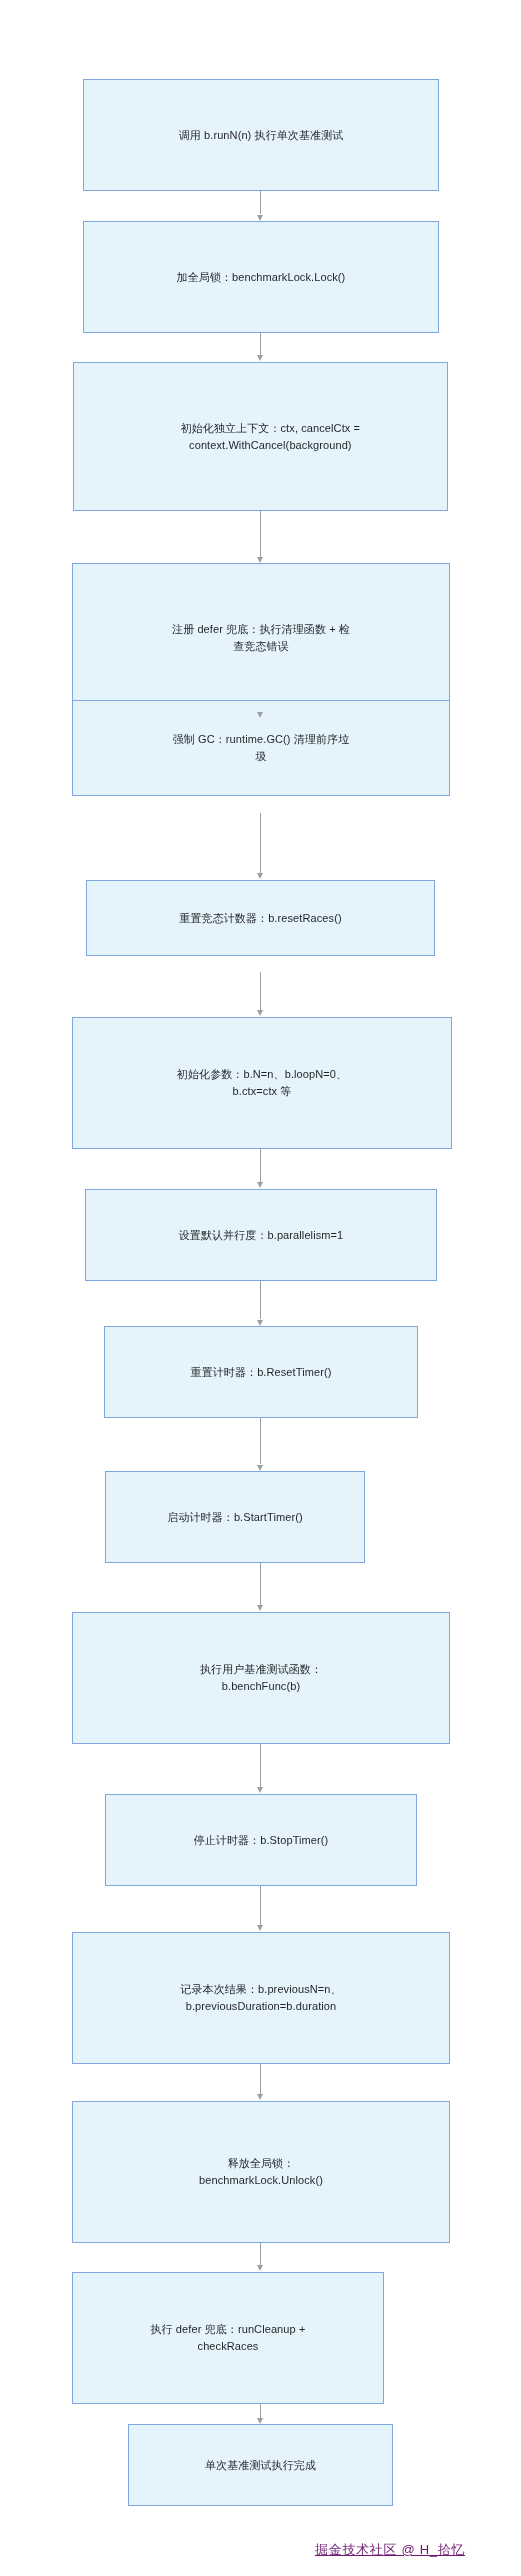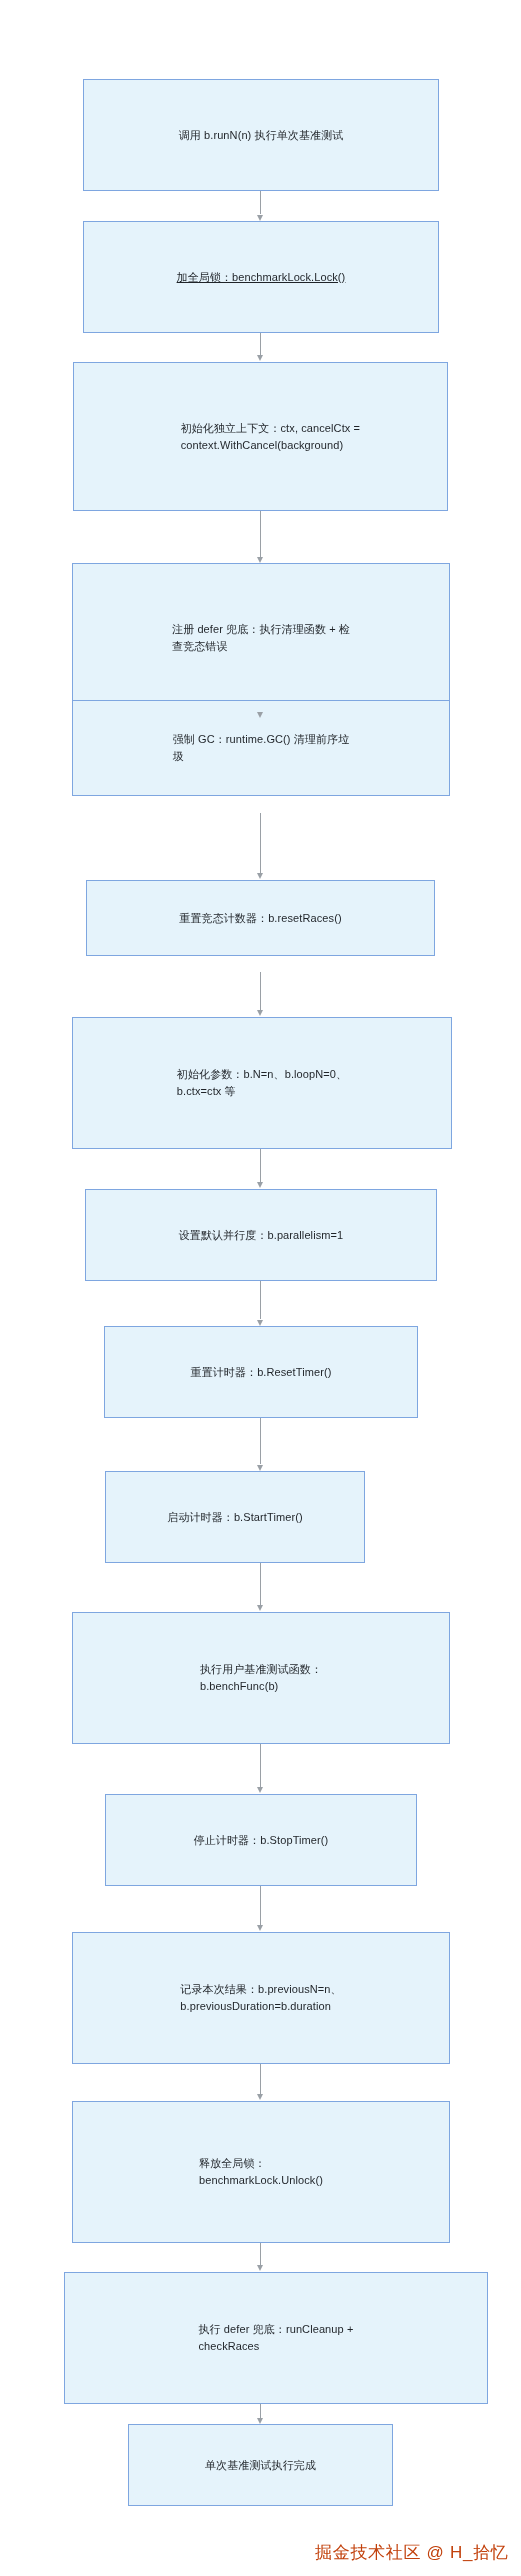--- a/index.html
+++ b/index.html
@@ -22,20 +22,21 @@
     height: 2576px;
   }
   .node {
     position: absolute;
     box-sizing: border-box;
     background: #e5f3fb;
     border: 0.7px solid #7ea6e0;
     display: flex;
     align-items: center;
     justify-content: center;
+    text-align: center;
     color: #1f2328;
     font-size: 11px;
     line-height: 17px;
     padding: 0 7.3px;
     letter-spacing: 0.1px;
   }
   .node .label {
     display: block;
     white-space: pre-line;
   }
@@ -47,34 +48,35 @@
   .arrowhead {
     position: absolute;
     width: 0;
     height: 0;
     border-left: 3.7px solid transparent;
     border-right: 3.7px solid transparent;
     border-top: 6.6px solid #9aa0a6;
   }
   .watermark {
     position: absolute;
-    color: #c2410c;
-    font-size: 17px;
+    color: #701a75;
+    font-size: 13px;
     letter-spacing: 0.7px;
     white-space: nowrap;
+    text-decoration: underline;
   }
 </style>
 </head>
 <body>
 
 <div id="flow">
     <div class="node" style="left: 83px; top: 79px; width: 356px; height: 112px;">
       <span class="label">调用 b.runN(n) 执行单次基准测试</span>
     </div>
-    <div class="node" style="left: 83px; top: 221px; width: 356px; height: 112px; text-decoration: underline;">
+    <div class="node" style="left: 83px; top: 221px; width: 356px; height: 112px;">
       <span class="label">加全局锁：benchmarkLock.Lock()</span>
     </div>
     <div class="node" style="left: 73px; top: 362px; width: 375px; height: 149px; padding-left: 27px;">
       <span class="label">初始化独立上下文：ctx, cancelCtx =
 context.WithCancel(background)</span>
     </div>
     <div class="node" style="left: 72px; top: 563px; width: 378px; height: 149px;">
       <span class="label">注册 defer 兜底：执行清理函数 + 检
 查竞态错误</span>
     </div>
@@ -106,21 +108,21 @@
       <span class="label">停止计时器：b.StopTimer()</span>
     </div>
     <div class="node" style="left: 72px; top: 1932px; width: 378px; height: 132px;">
       <span class="label">记录本次结果：b.previousN=n、
 b.previousDuration=b.duration</span>
     </div>
     <div class="node" style="left: 72px; top: 2101px; width: 378px; height: 142px;">
       <span class="label">释放全局锁：
 benchmarkLock.Unlock()</span>
     </div>
-    <div class="node" style="left: 64px; top: 2272px; width: 424px; height: 132px;">
+    <div class="node" style="left: 72px; top: 2272px; width: 312px; height: 132px;">
       <span class="label">执行 defer 兜底：runCleanup +
 checkRaces</span>
     </div>
     <div class="node" style="left: 128px; top: 2424px; width: 265px; height: 82px;">
       <span class="label">单次基准测试执行完成</span>
     </div>
     <div class="edge" style="left: 260px; top: 191px; height: 23.4px;"></div>
     <div class="arrowhead" style="left: 257px; top: 215px;"></div>
     <div class="edge" style="left: 260px; top: 333px; height: 22px;"></div>
     <div class="arrowhead" style="left: 257px; top: 355px;"></div>

